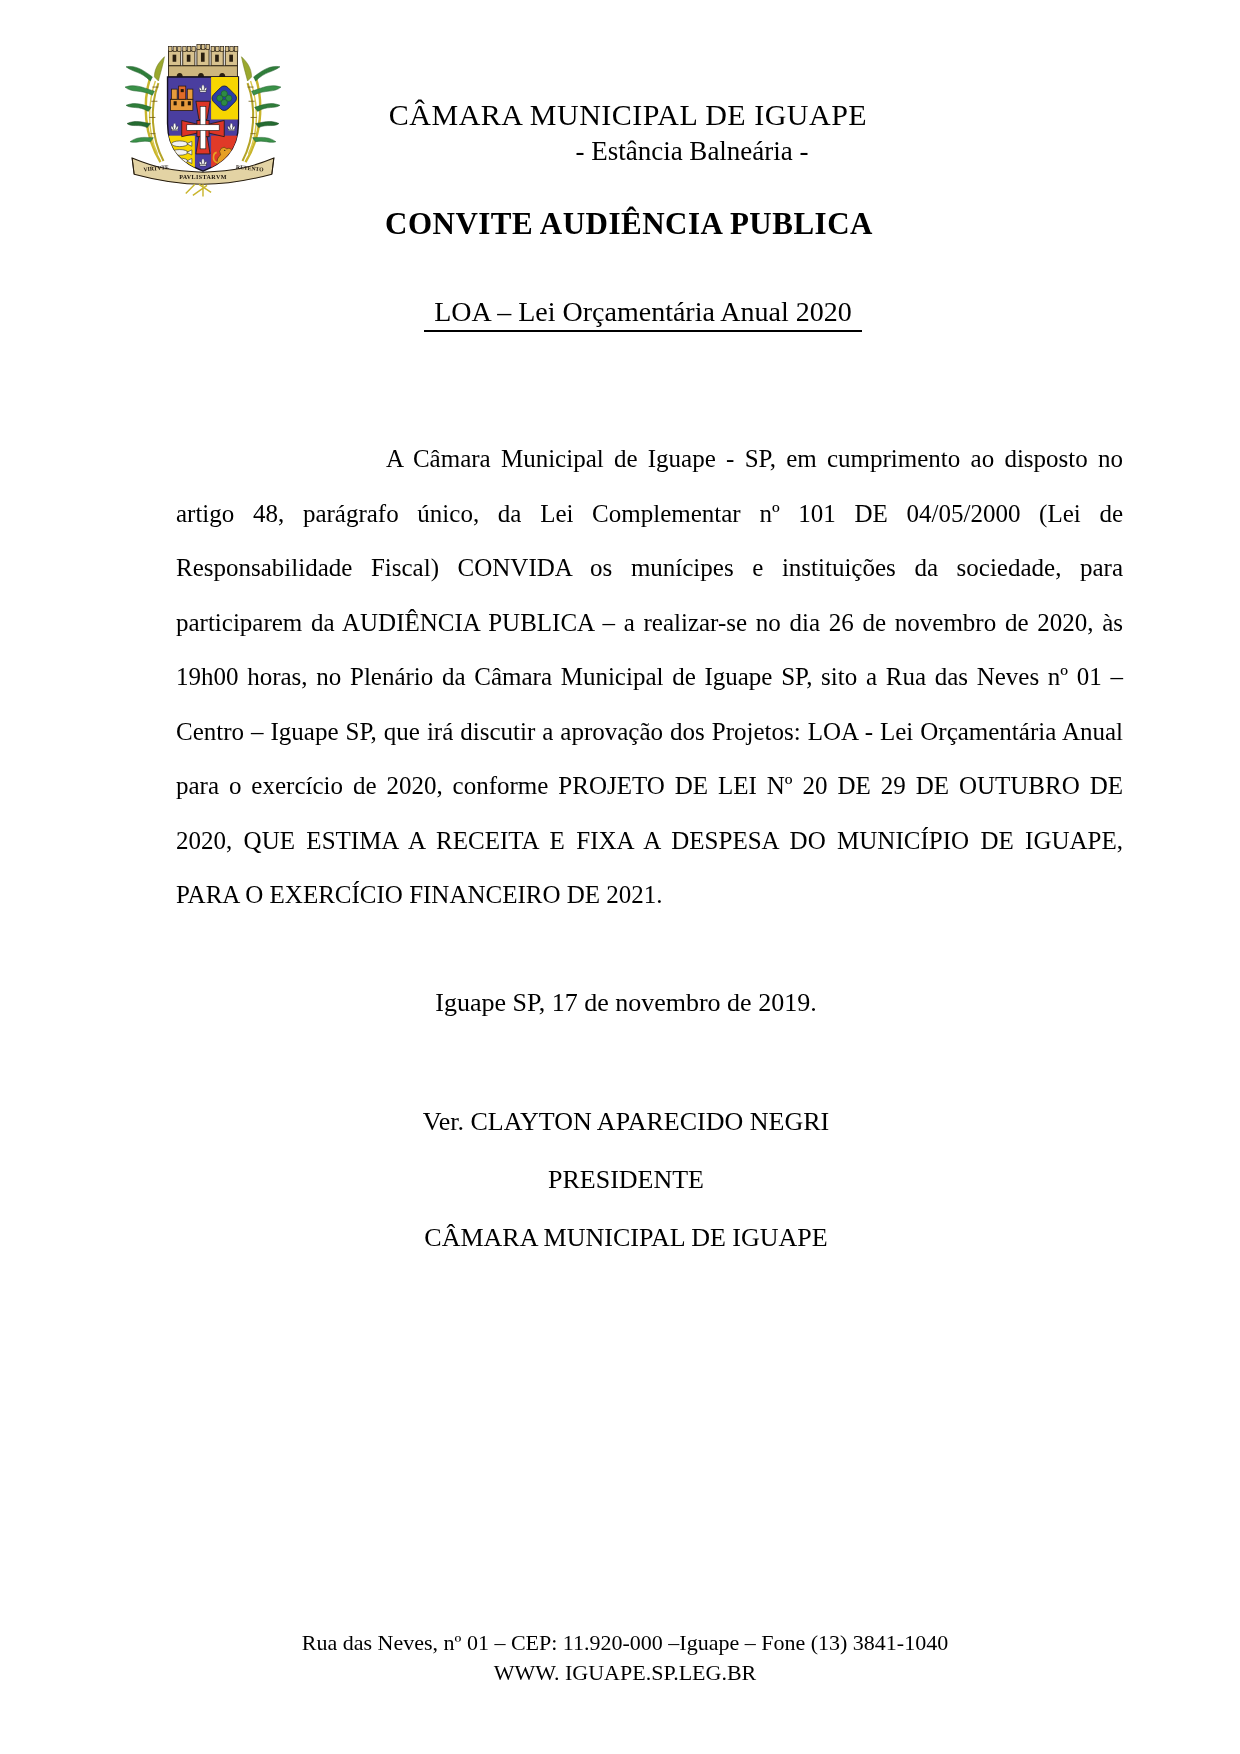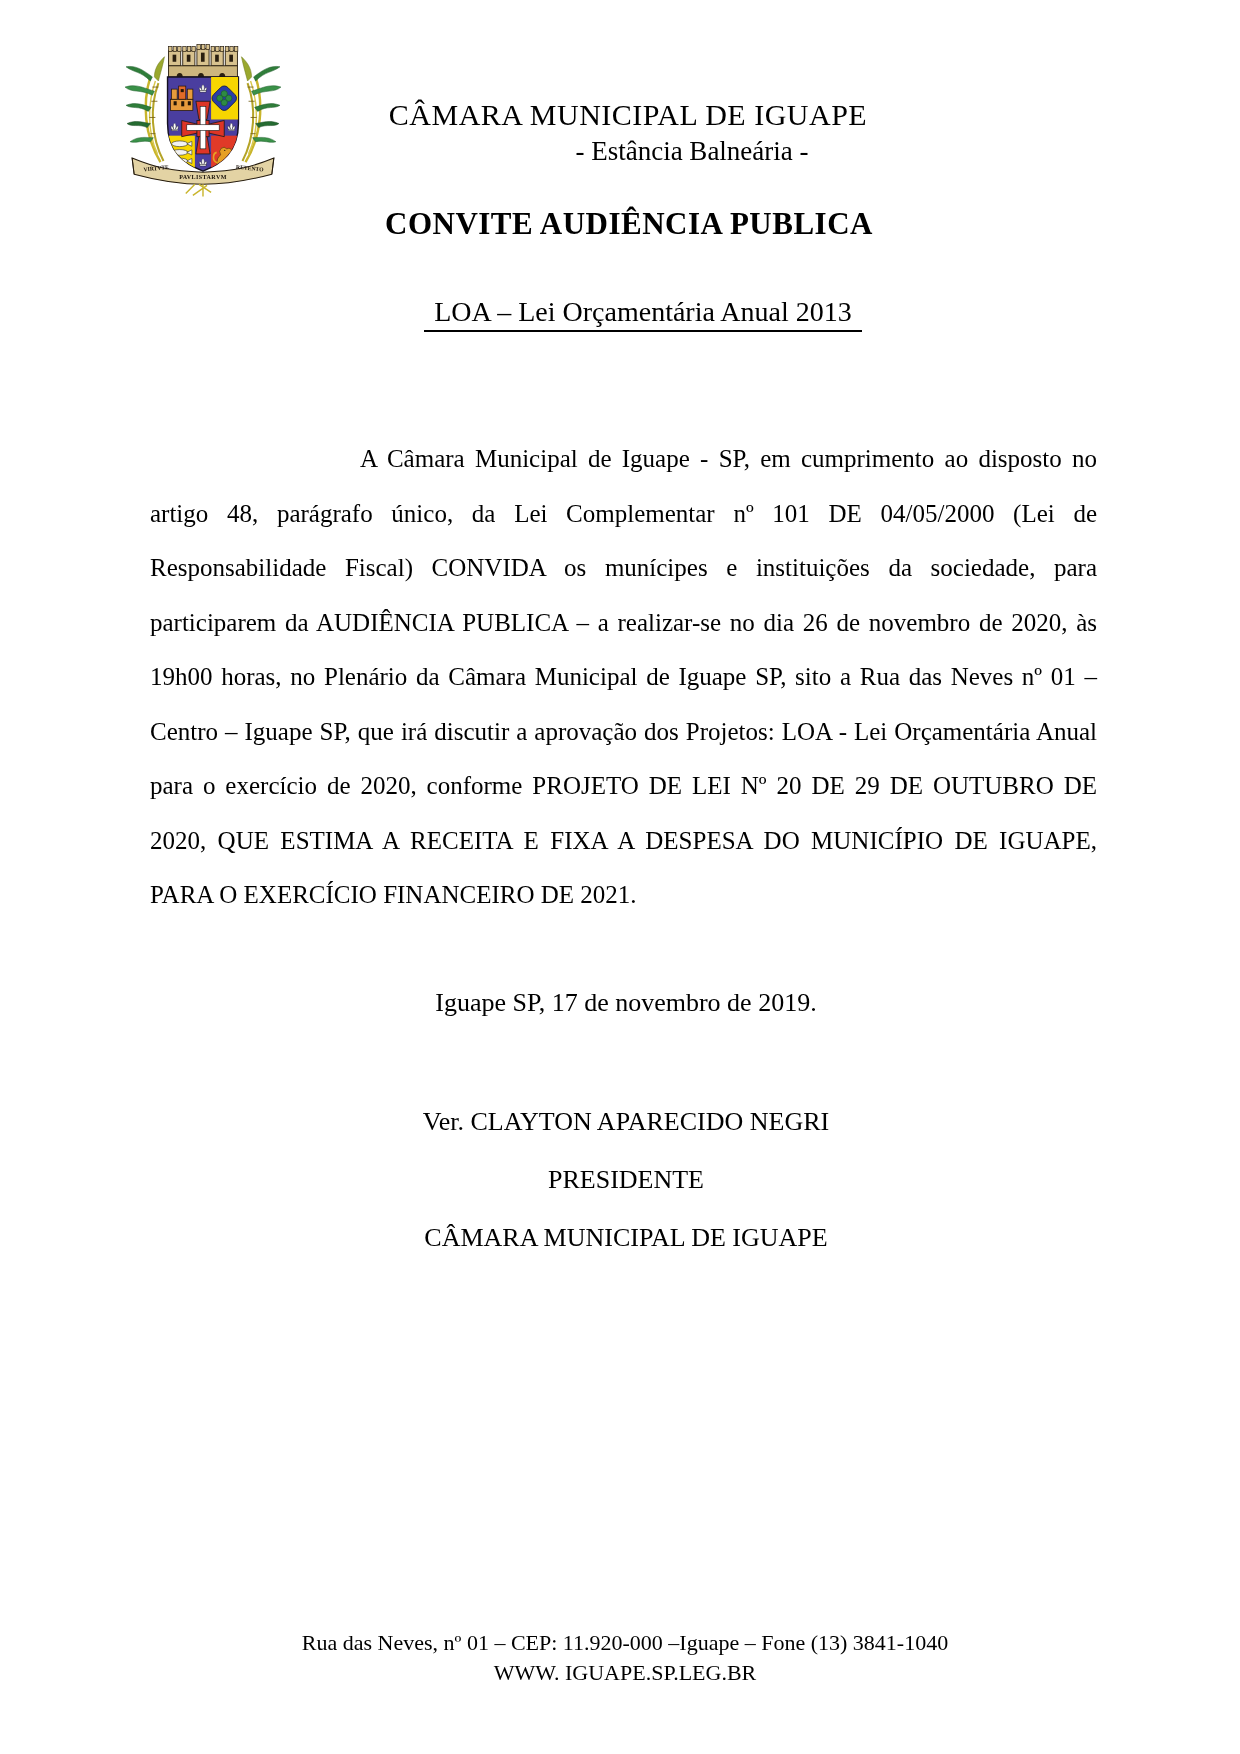--- a/index.html
+++ b/index.html
@@ -47,21 +47,21 @@
     font-size: 28px;
     transform: translateX(23px);
   }
   .doc-subject .underlined {
     border-bottom: 2px solid #000;
     padding: 0 10px 3px 10px;
   }
 
   .body-paragraph {
     position: absolute;
-    left: 150px;
+    left: 176px;
     top: 407px;
     width: 947px;
     font-size: 25px;
     line-height: 54.5px;
     text-align: justify;
     text-indent: 210px;
   }
 
   .dateline   { top: 988px;  font-size: 26px; transform: translateX(6px); }
   .sig-name   { top: 1107px; font-size: 26px; transform: translateX(6px); }
@@ -216,21 +216,21 @@
       <text class="motto" x="124" y="126" font-size="5.6" text-anchor="middle" transform="rotate(6 124 126)">RETENTO</text>
       <path d="M70 140 L61 149 M78 140 L78 152 M74 140 L86 148 M82 141 L68 151" stroke="#c9b52c" stroke-width="1.4"></path>
     </g>
   </svg>
 
   <div class="abs centered org-name">CÂMARA MUNICIPAL DE IGUAPE</div>
   <div class="abs centered org-subtitle">- Estância Balneária -</div>
 
   <div class="abs centered doc-title">CONVITE AUDIÊNCIA PUBLICA</div>
   <div class="abs centered doc-subject">
-    <span class="underlined">LOA – Lei Orçamentária Anual 2013</span>
+    <span class="underlined">LOA – Lei Orçamentária Anual 2020</span>
   </div>
 
   <p class="body-paragraph">A Câmara Municipal de Iguape - SP, em cumprimento ao disposto no artigo 48, parágrafo único, da Lei Complementar nº 101 DE 04/05/2000 (Lei de Responsabilidade Fiscal) CONVIDA os munícipes e instituições da sociedade, para participarem da AUDIÊNCIA PUBLICA – a realizar-se no dia 26 de novembro de 2020, às 19h00 horas, no Plenário da Câmara Municipal de Iguape SP, sito a Rua das Neves nº 01 – Centro – Iguape SP, que irá discutir a aprovação dos Projetos: LOA - Lei Orçamentária Anual para o exercício de 2020, conforme PROJETO DE LEI Nº 20 DE 29 DE OUTUBRO DE 2020, QUE ESTIMA A RECEITA E FIXA A DESPESA DO MUNICÍPIO DE IGUAPE, PARA O EXERCÍCIO FINANCEIRO DE 2021.</p>
 
   <div class="abs centered dateline">Iguape SP, 17 de novembro de 2019.</div>
 
   <div class="abs centered sig-name">Ver. CLAYTON APARECIDO NEGRI</div>
   <div class="abs centered sig-role">PRESIDENTE</div>
   <div class="abs centered sig-org">CÂMARA MUNICIPAL DE IGUAPE</div>
 

